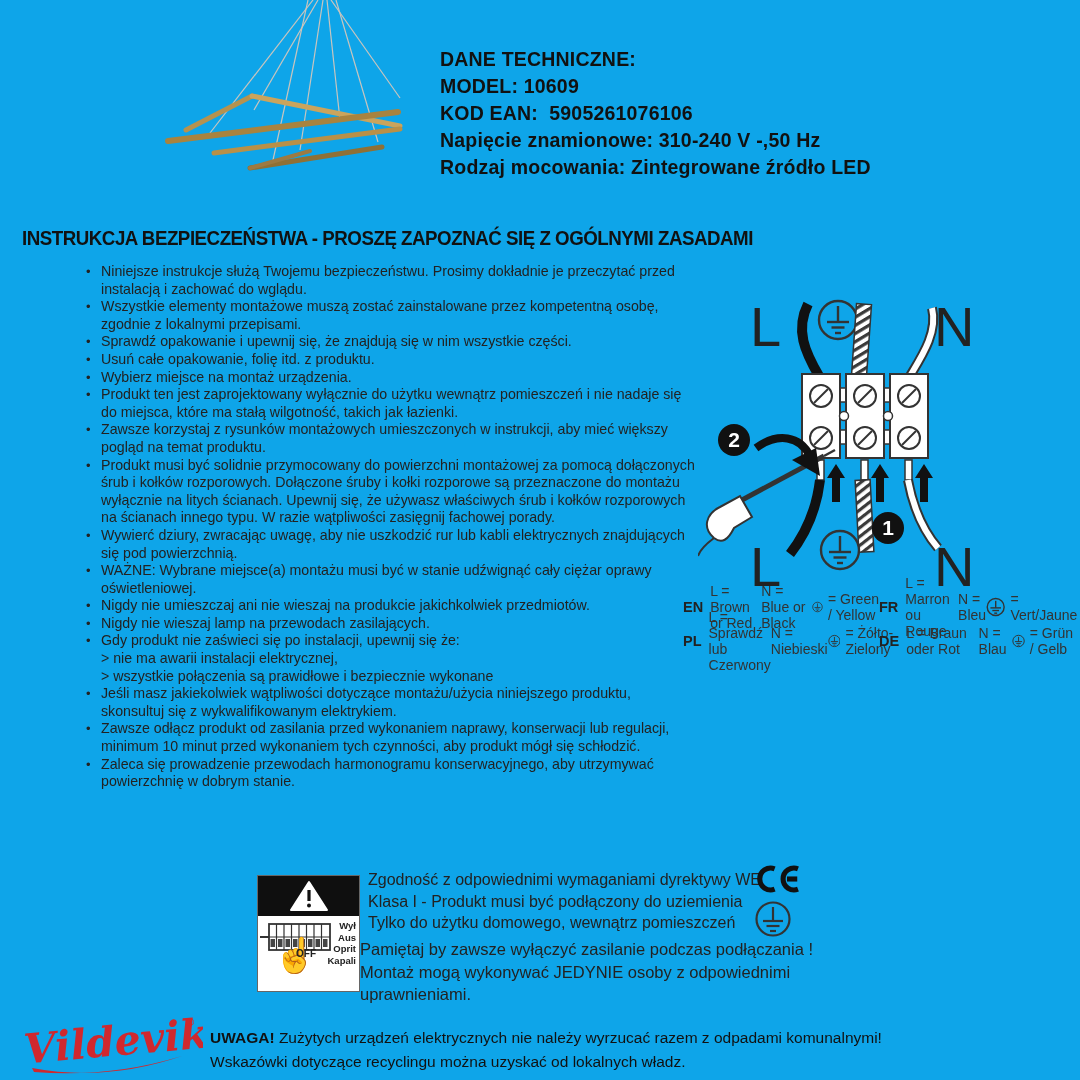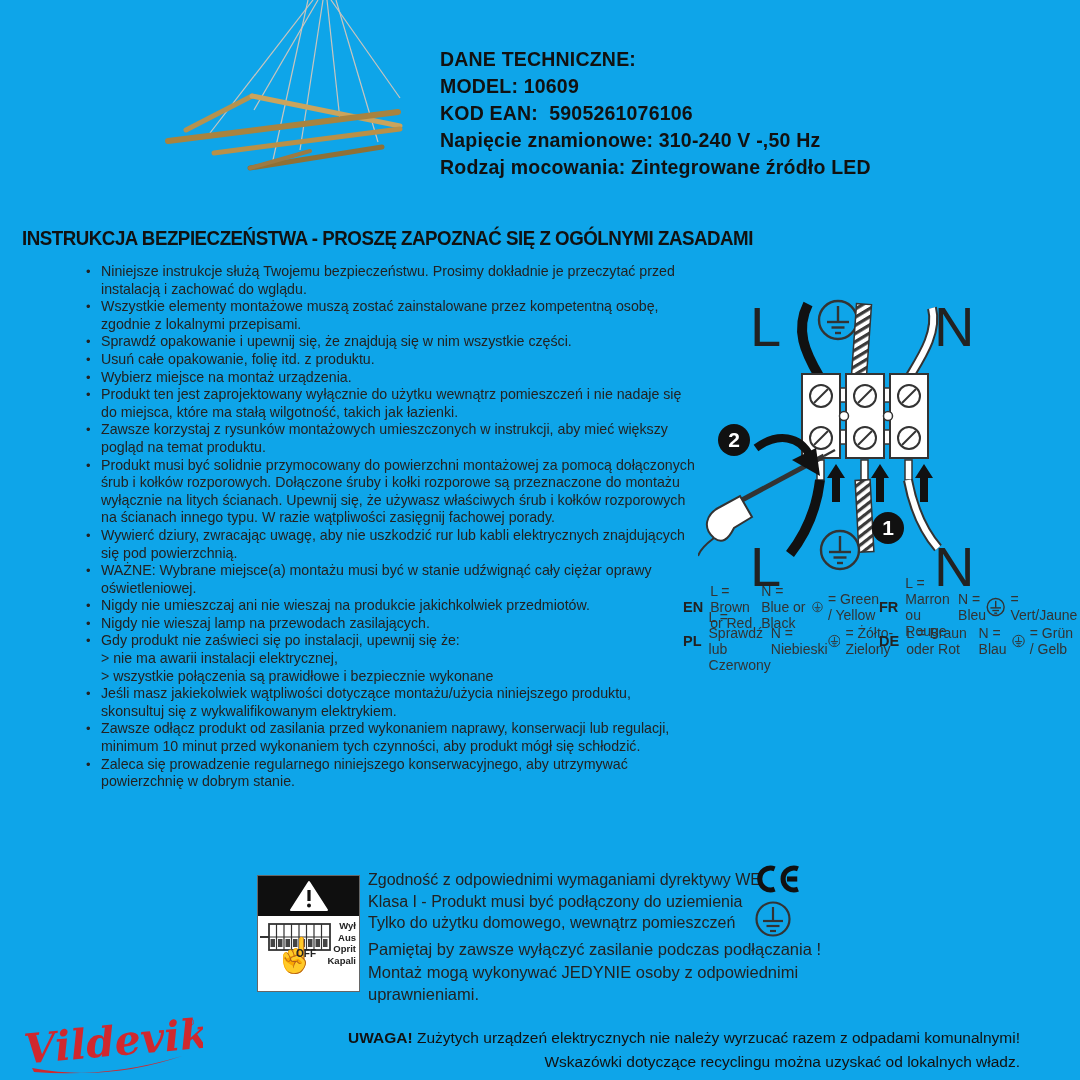--- a/index.html
+++ b/index.html
@@ -40,28 +40,28 @@
   .warn-head{height:40px;background:#0f0f0f;display:flex;align-items:center;justify-content:center;}
   .warn-body{position:relative;height:74px;}
   .off-stack{position:absolute;right:3px;top:4px;text-align:right;font-size:9.5px;
              font-weight:bold;line-height:11.5px;color:#222;}
   .off-word{position:absolute;left:38px;top:32px;font-size:10px;font-weight:bold;color:#222;}
   .hand-glyph{position:absolute;left:16px;top:22px;font-size:34px;color:#222;line-height:1;}
   .panel-svg{position:absolute;left:2px;top:6px;}
 
   
   .compliance{position:absolute;left:368px;top:869px;font-size:16px;line-height:21.5px;color:#222;}
-  .reminder{position:absolute;left:368px;top:938px;width:480px;font-size:16.5px;
+  .reminder{position:absolute;left:360px;top:938px;width:480px;font-size:16.5px;
             line-height:22.5px;color:#222;}
   .ce-svg{position:absolute;left:752px;top:862px;}
   .earth-mark-svg{position:absolute;left:754px;top:900px;}
 
   
   .logo-svg{position:absolute;left:18px;top:1010px;}
-  .notice{position:absolute;left:210px;top:1026px;width:810px;text-align:right;
+  .notice{position:absolute;left:210px;top:1026px;width:810px;text-align:left;
           font-size:15.5px;line-height:24px;color:#111;}
   .notice b{font-weight:bold;}
 </style>
 </head>
 <body>
 
 <div id="page">
 
   <svg class="lamp-svg" width="290" height="210" viewBox="0 0 290 210">
     <g stroke="#c9c5be" stroke-width="1.2">
@@ -104,21 +104,21 @@
       <li>Produkt musi być solidnie przymocowany do powierzchni montażowej za pomocą dołączonych śrub i kołków rozporowych. Dołączone śruby i kołki rozporowe są przeznaczone do montażu wyłącznie na litych ścianach. Upewnij się, że używasz właściwych śrub i kołków rozporowych na ścianach innego typu. W razie wątpliwości zasięgnij fachowej porady.</li>
       <li>Wywierć dziury, zwracając uwagę, aby nie uszkodzić rur lub kabli elektrycznych znajdujących się pod powierzchnią.</li>
       <li>WAŻNE: Wybrane miejsce(a) montażu musi być w stanie udźwignąć cały ciężar oprawy oświetleniowej.</li>
       <li>Nigdy nie umieszczaj ani nie wieszaj na produkcie jakichkolwiek przedmiotów.</li>
       <li>Nigdy nie wieszaj lamp na przewodach zasilających.</li>
       <li>Gdy produkt nie zaświeci się po instalacji, upewnij się że:
 &gt; nie ma awarii instalacji elektrycznej,
 &gt; wszystkie połączenia są prawidłowe i bezpiecznie wykonane</li>
       <li>Jeśli masz jakiekolwiek wątpliwości dotyczące montażu/użycia niniejszego produktu, skonsultuj się z wykwalifikowanym elektrykiem.</li>
       <li>Zawsze odłącz produkt od zasilania przed wykonaniem naprawy, konserwacji lub regulacji, minimum 10 minut przed wykonaniem tych czynności, aby produkt mógł się schłodzić.</li>
-      <li>Zaleca się prowadzenie regularnego niniejszego konserwacyjnego, aby utrzymywać powierzchnię w dobrym stanie.</li>
+      <li>Zaleca się prowadzenie przewodach harmonogramu konserwacyjnego, aby utrzymywać powierzchnię w dobrym stanie.</li>
     </ul>
 
   <svg class="diagram-svg" width="360" height="302" viewBox="0 0 360 302">
     <defs>
       <pattern id="hatch" width="7" height="7" patternUnits="userSpaceOnUse" patternTransform="rotate(55)">
         <rect width="7" height="7" fill="#ffffff"></rect>
         <rect width="3.2" height="7" fill="#3a3a3a"></rect>
       </pattern>
     </defs>
 

